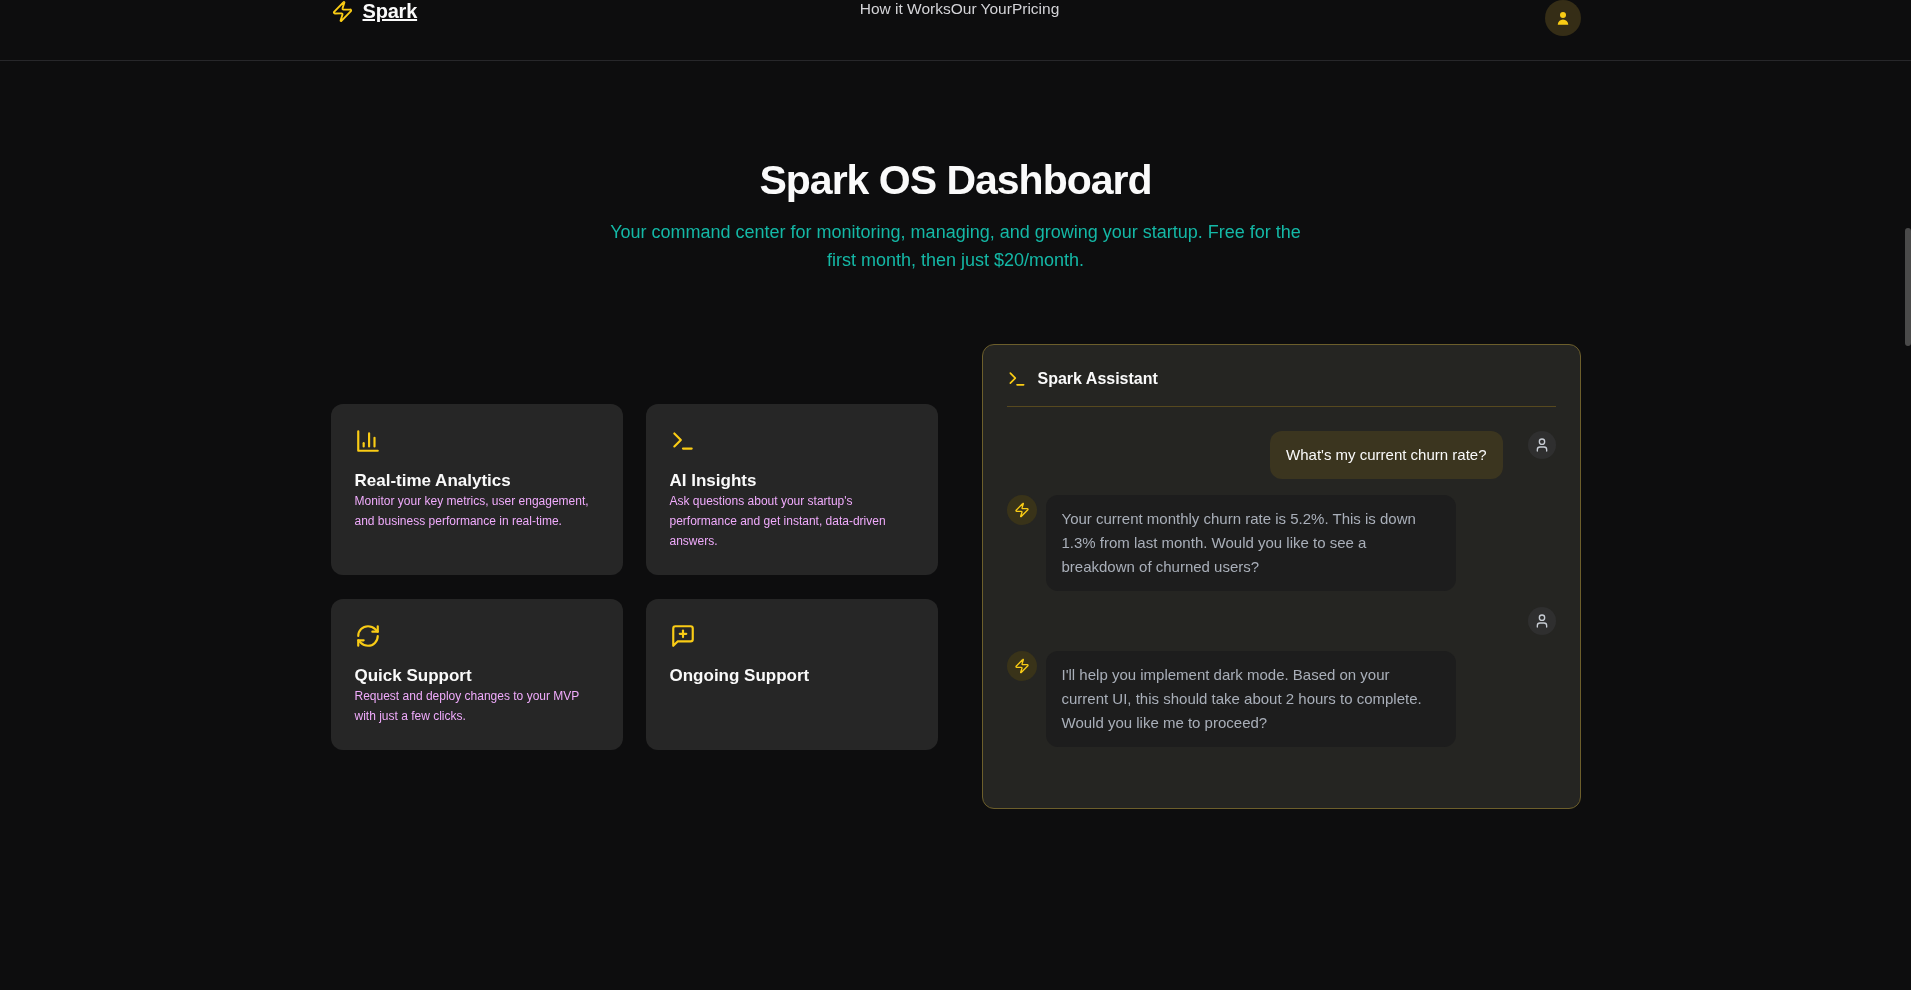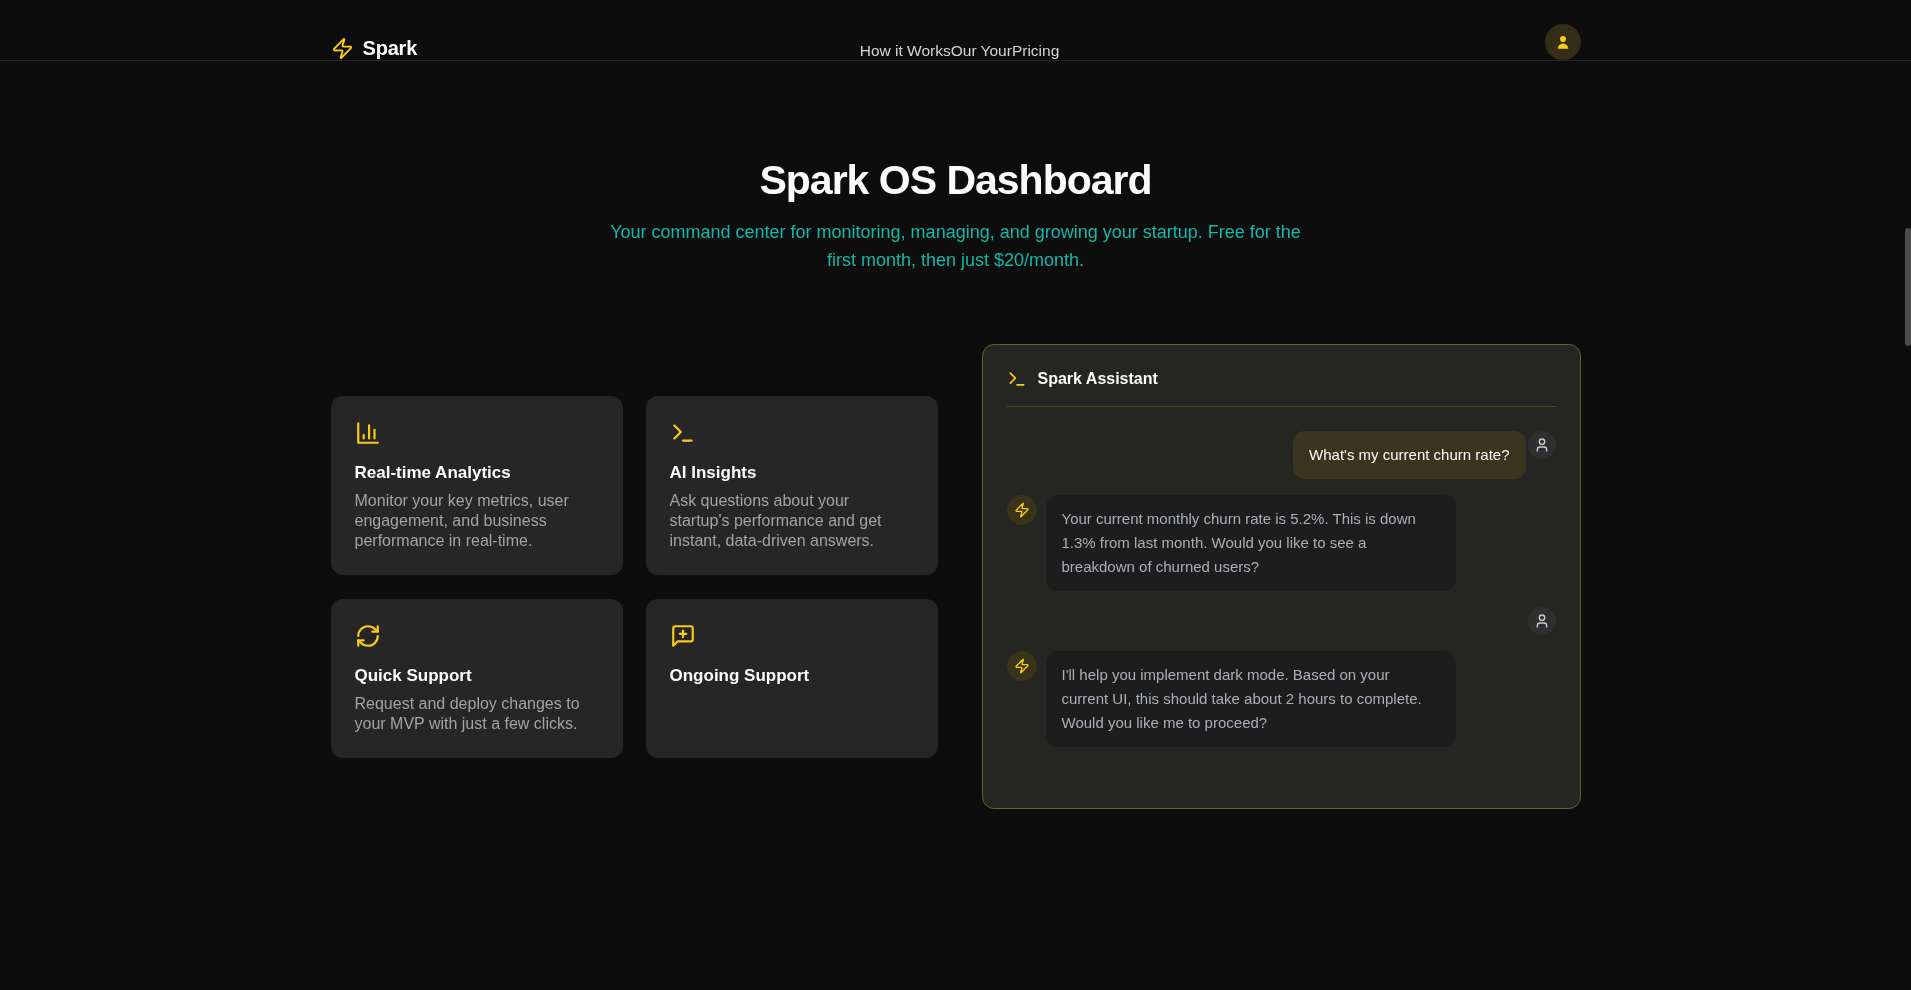--- a/index.html
+++ b/index.html
@@ -14,23 +14,24 @@
 
   
   .navbar {
     height: 61px;
     border-bottom: 1px solid #27272a;
     display: flex;
     align-items: center;
   }
   .navbar .container {
     display: flex;
-    align-items: flex-end;
+    align-items: flex-start;
     justify-content: space-between;
     height: 100%;
+    text-decoration: underline;
   }
   .brand { display: flex; align-items: center; gap: 9px; }
   .brand-name { font-size: 20px; font-weight: 700; letter-spacing: -0.2px; }
   .nav-links {
     position: absolute;
     left: 50%;
     transform: translateX(-48%);
     display: flex;
   }
   .nav-link {
@@ -86,24 +87,23 @@
     padding: 24px;
   }
   .feature-icon { width: 26px; height: 26px; display: block; }
   .feature-title {
     margin-top: 17px;
     font-size: 17px;
     font-weight: 700;
     color: #fafafa;
   }
   .feature-desc {
-    margin-top: 8px;
-    font-size: 16px;
+    font-size: 12px;
     line-height: 20px;
-    color: #a3a3a3;
+    color: #f0abfc;
   }
 
   
   .assistant-panel {
     width: 599px;
     height: 465px;
     flex: none;
     background: #252522;
     border: 1px solid #6c5e2b;
     border-radius: 12px;
@@ -112,21 +112,21 @@
   .panel-header { display: flex; align-items: center; gap: 11px; }
   .panel-title { font-size: 16px; font-weight: 700; color: #fafafa; }
   .panel-divider {
     height: 1px;
     background: #57491f;
     margin-top: 17px;
     border: none;
   }
   .messages { margin-top: 24px; display: flex; flex-direction: column; gap: 16px; }
   .msg-row { display: flex; align-items: flex-start; }
-  .msg-row.user { justify-content: flex-end; gap: 2px; }
+  .msg-row.user { justify-content: flex-end; gap: 25px; }
   .msg-row.assistant { gap: 9px; }
   .bubble {
     border-radius: 12px;
     padding: 12px 16px;
     font-size: 15px;
     line-height: 24px;
   }
   .bubble.user { background: #3b351f; color: #fafafa; }
   .bubble.assistant { background: #1d1d1d; color: #a9afb9; max-width: 410px; }
   .avatar-user {

